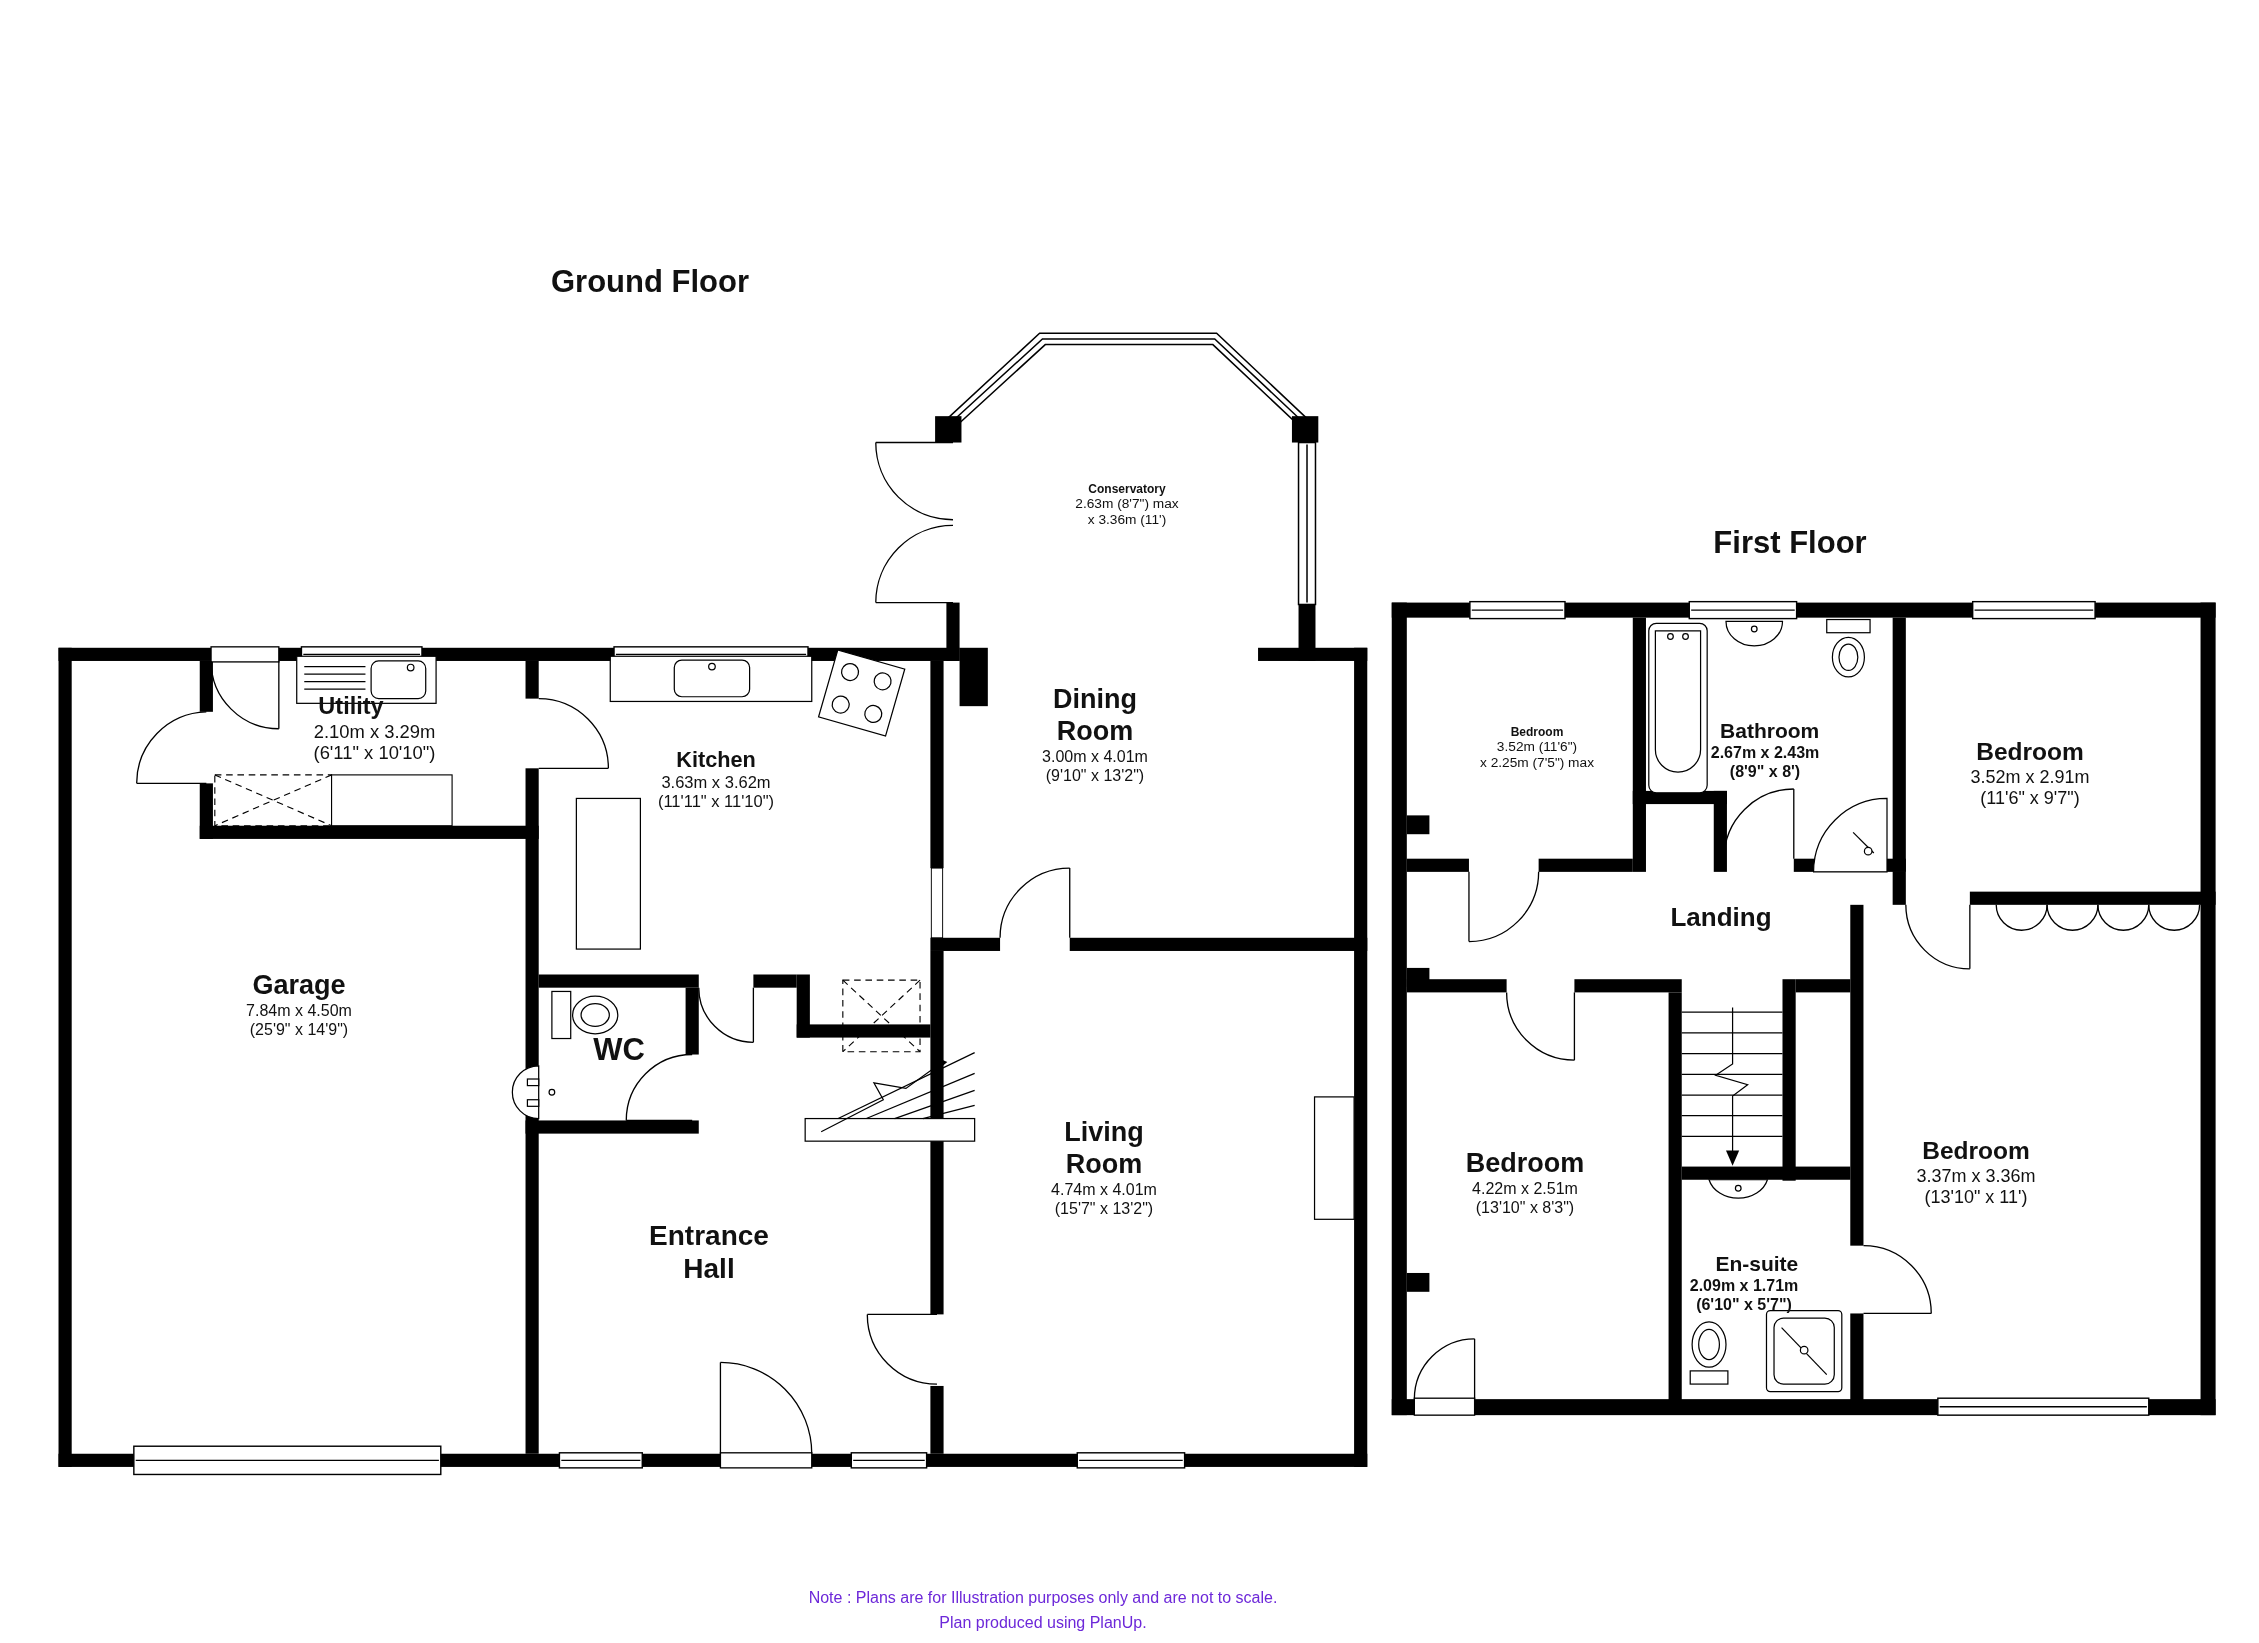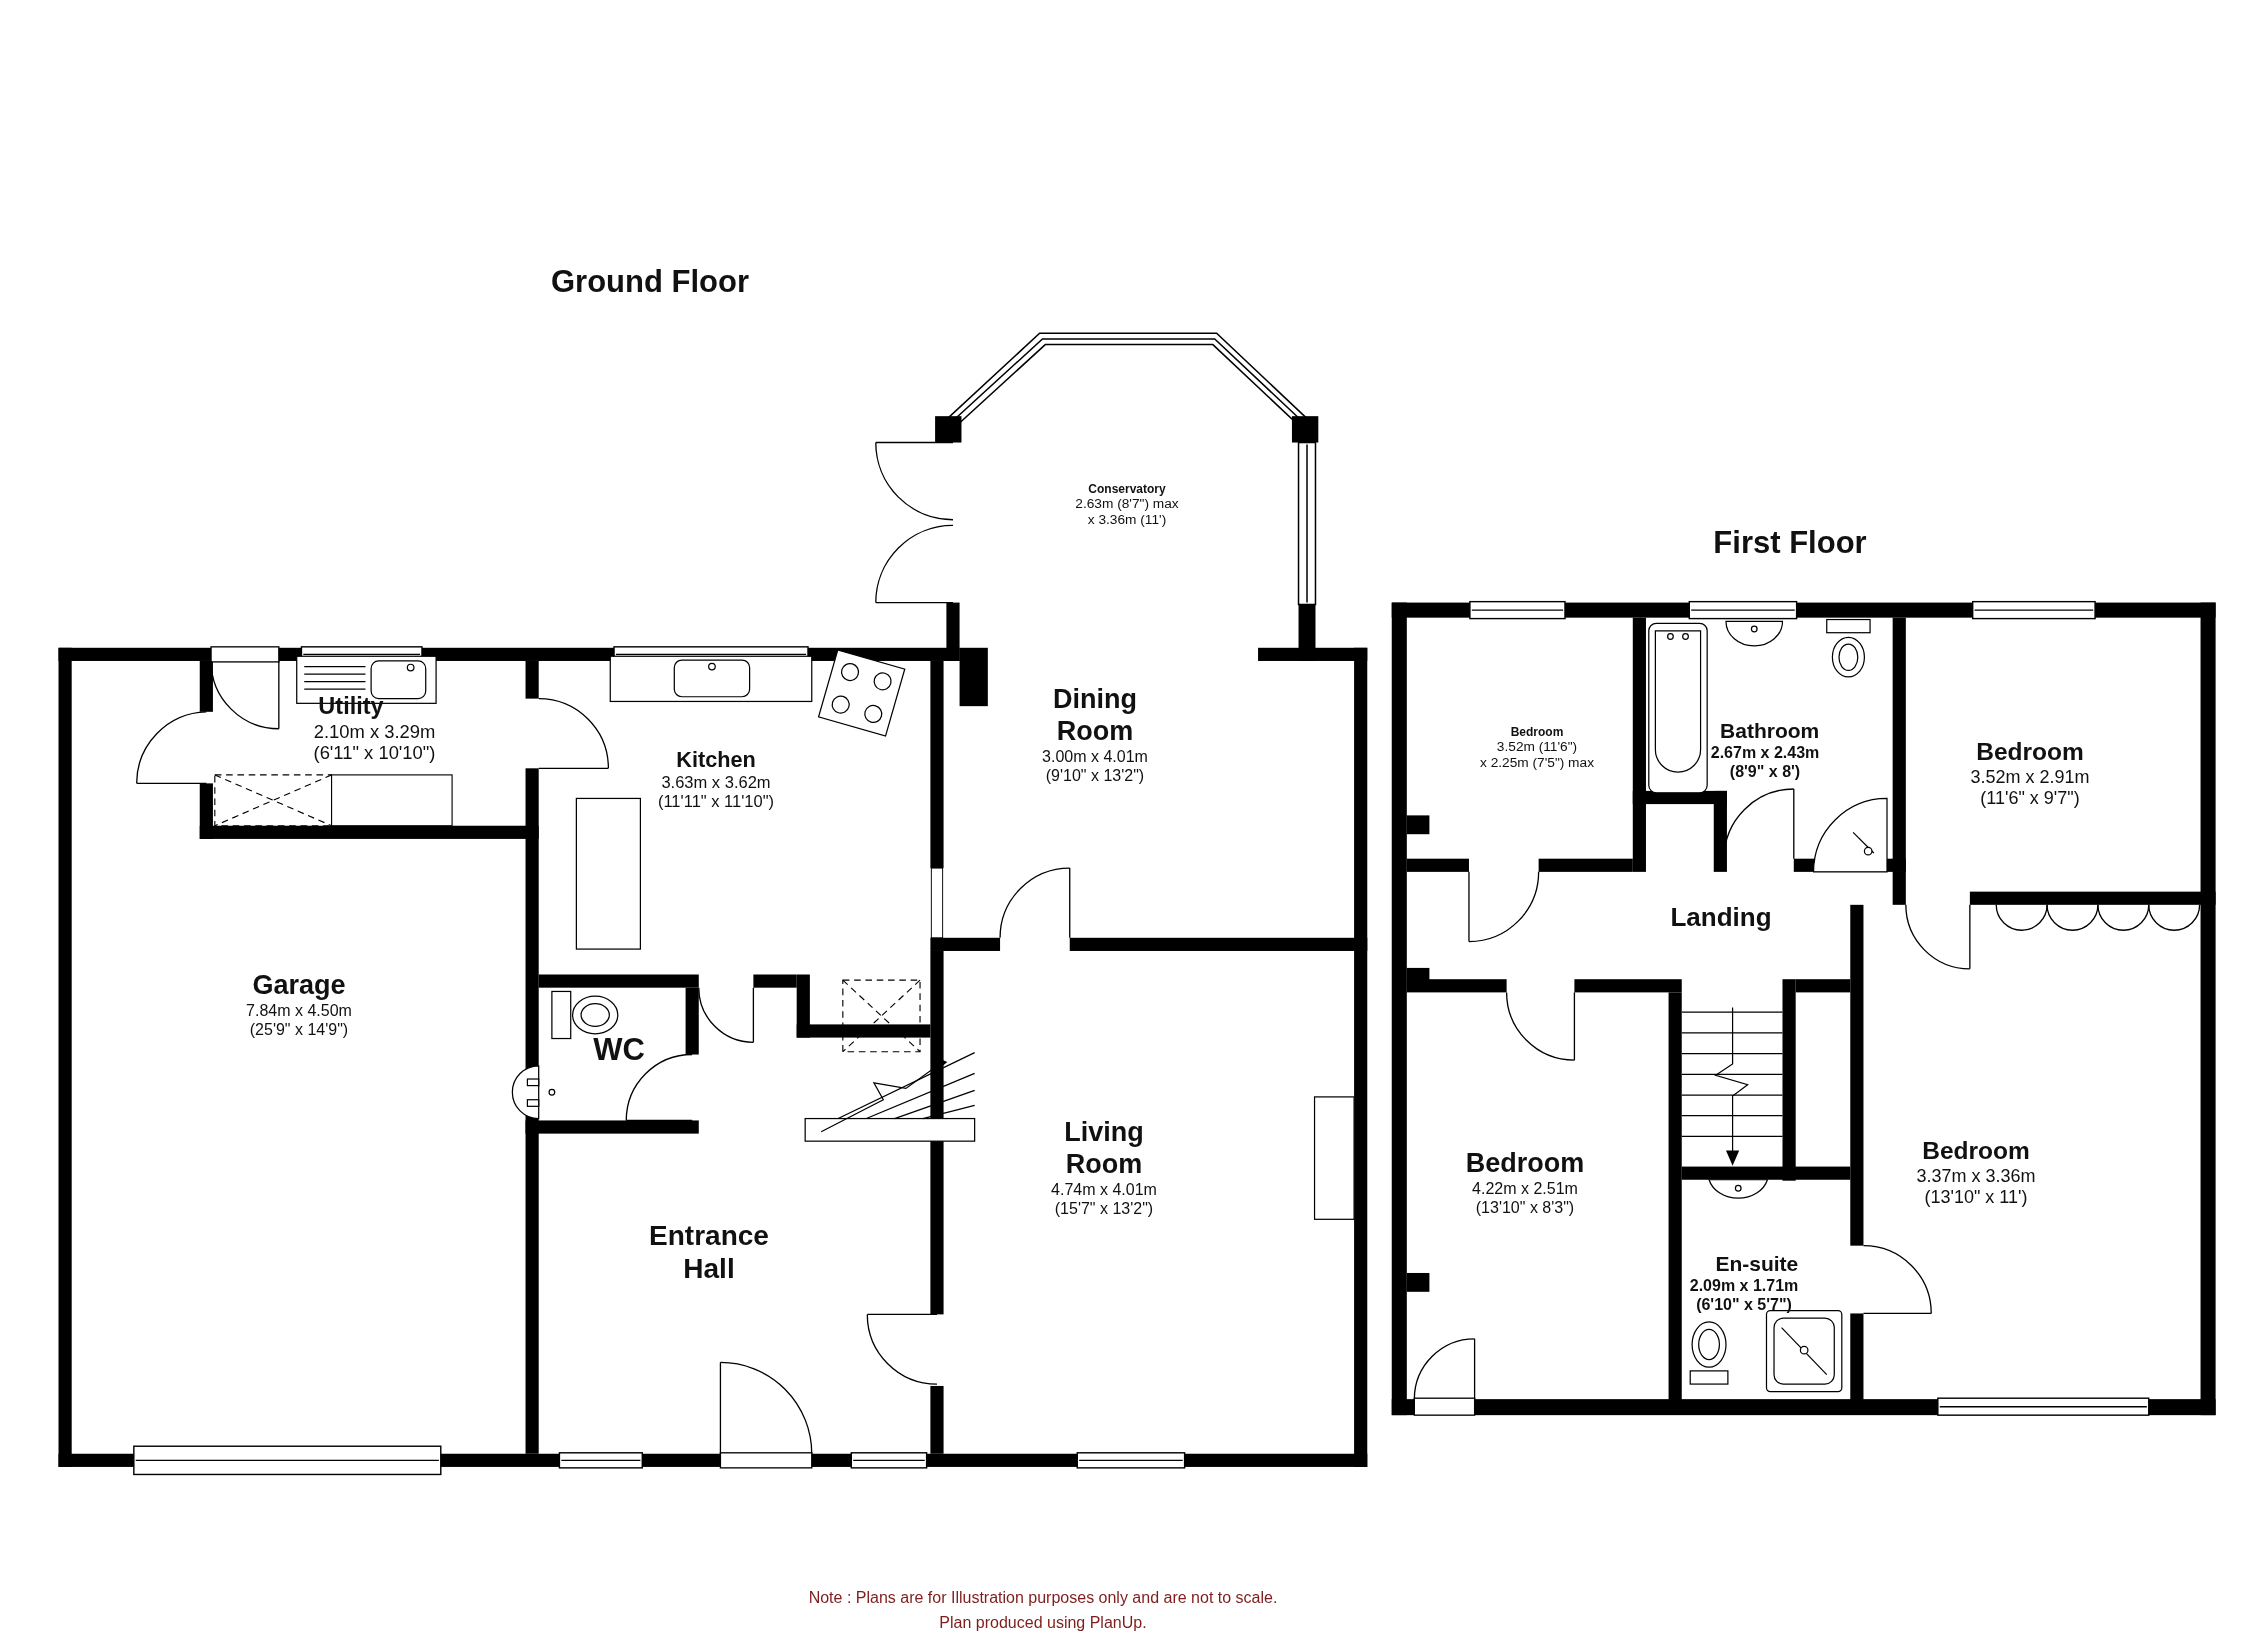--- a/index.html
+++ b/index.html
@@ -11,21 +11,21 @@
   .title{font-size:31px;font-weight:700;}
   .xl .nm{font-size:27px;}  .xl .dm{font-size:16px;}
   .lg .nm{font-size:24.5px;}  .lg .dm{font-size:18px;}
   .md .nm{font-size:21px;text-align:right;}  .md .dm{font-size:16px;font-weight:bold;}
   .sm .nm{font-size:12px;}  .sm .dm{font-size:13.7px;}
   .ut .nm{font-size:23.5px;}  .ut .dm{font-size:18.4px;margin-left:47px;}
   .kt .nm{font-size:21.7px;}  .kt .dm{font-size:16.5px;}
   .wc .nm{font-size:31px;}
   .hall .nm{font-size:28px;}
   .landing .nm{font-size:26px;}
-  .note{position:absolute;left:1043px;top:1586px;transform:translateX(-50%);text-align:center;font-size:16px;line-height:24.5px;color:#7f1d1d;}
+  .note{position:absolute;left:1043px;top:1586px;transform:translateX(-50%);text-align:center;font-size:16px;line-height:24.5px;color:#6d28d9;}
 </style>
 </head>
 <body>
 
 <div class="plan">
 
 <svg width="2260" height="1643" viewBox="0 0 2400 1745">
 
   <g>
 

